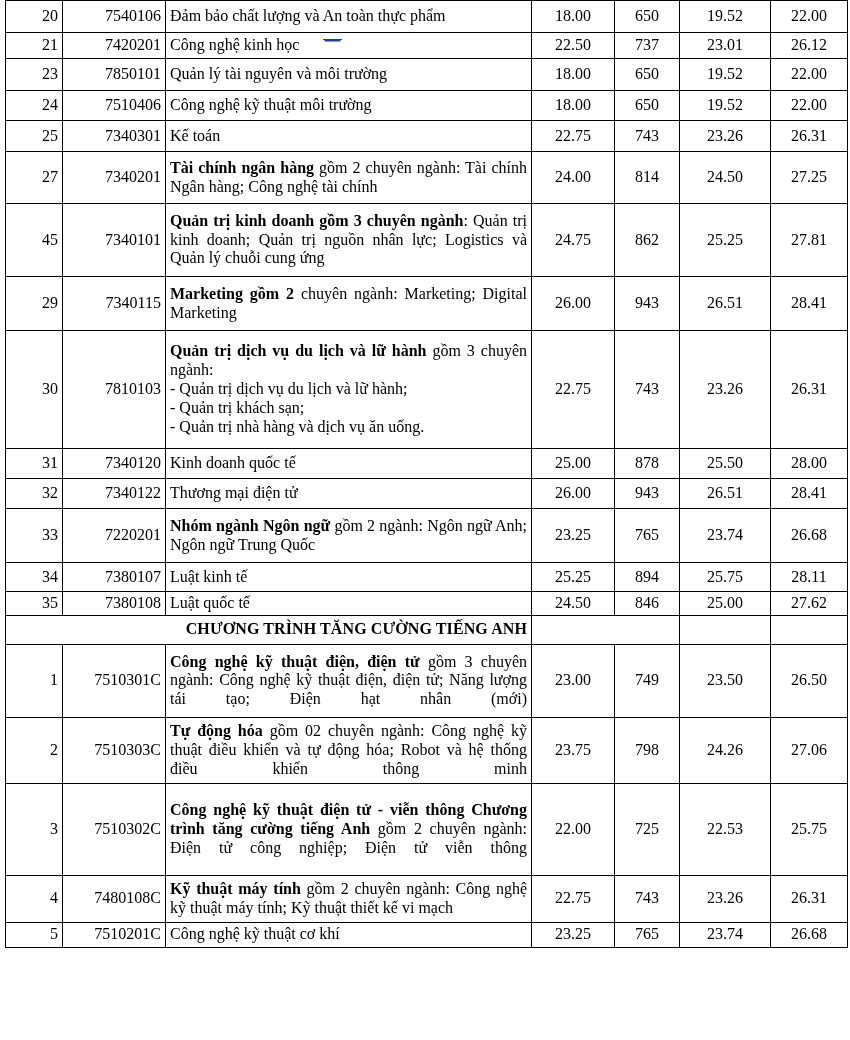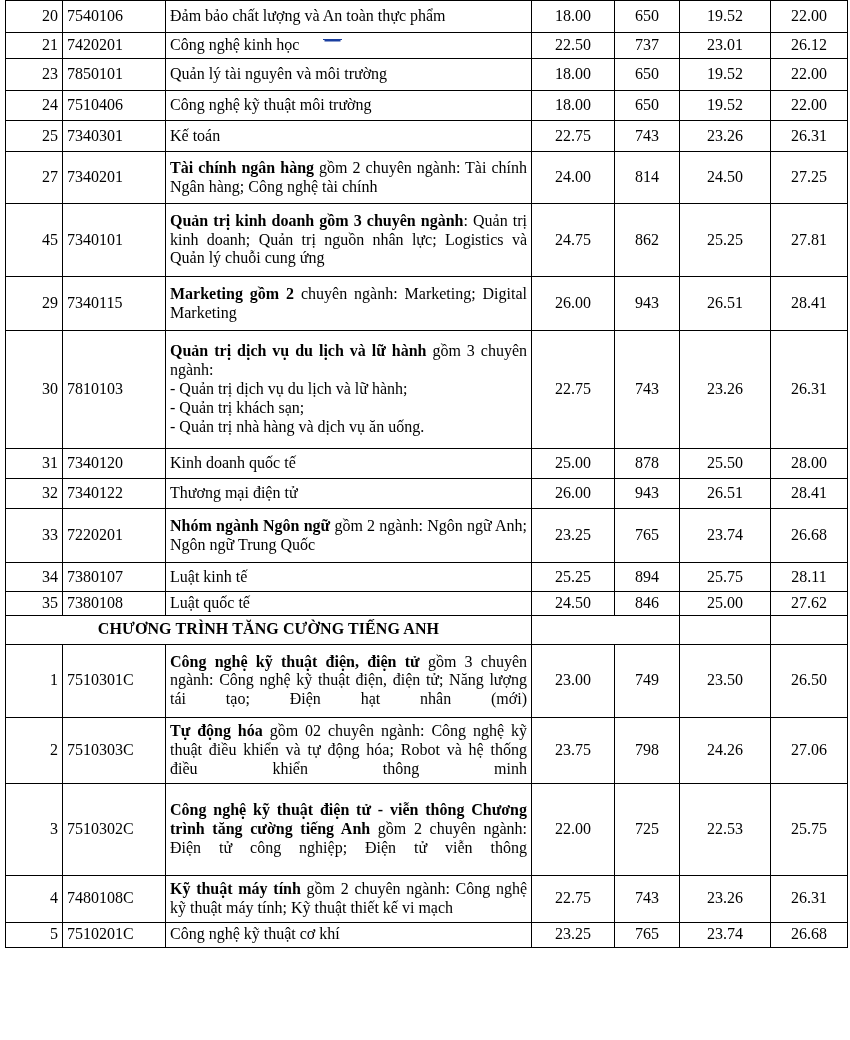--- a/index.html
+++ b/index.html
@@ -54,21 +54,21 @@
   col.c-v1    { width: 83px; }
   col.c-v2    { width: 65px; }
   col.c-v3    { width: 91px; }
   col.c-v4    { width: 77px; }
 
   td.stt {
     text-align: right;
     font-size: 16px;
   }
   td.code {
-    text-align: left;
+    text-align: right;
     font-size: 16px;
   }
   td.name {
     text-align: justify;
     text-align-last: left;
     font-size: 16px;
     padding-left: 6px;
     padding-right: 5px;
     vertical-align: middle;
   }
@@ -77,21 +77,21 @@
     text-align-last: justify;
   }
   td.num {
     text-align: center;
     font-size: 16px;
   }
 
   td.section-head {
     font-weight: bold;
     font-size: 16px;
-    text-align: center;
+    text-align: right;
     padding-left: 8px;
     letter-spacing: 0.1px;
     height: 24px;
   }
   td.blank { }
 
   .b { font-weight: bold; }
 
   
   .sp {

